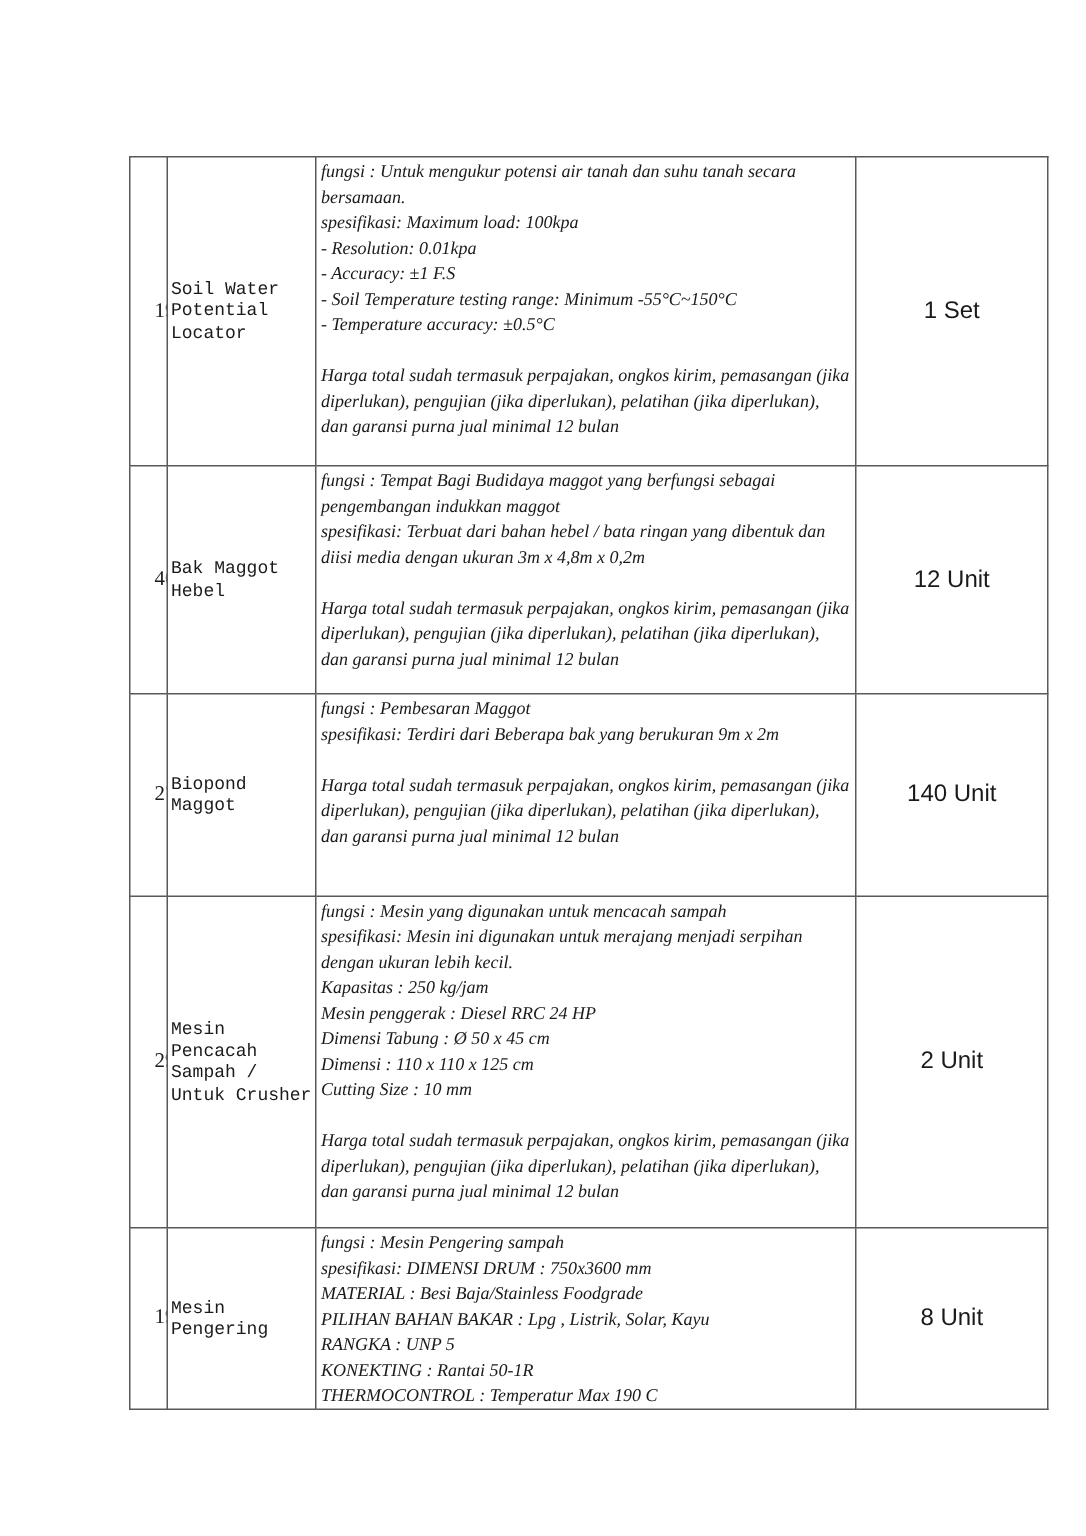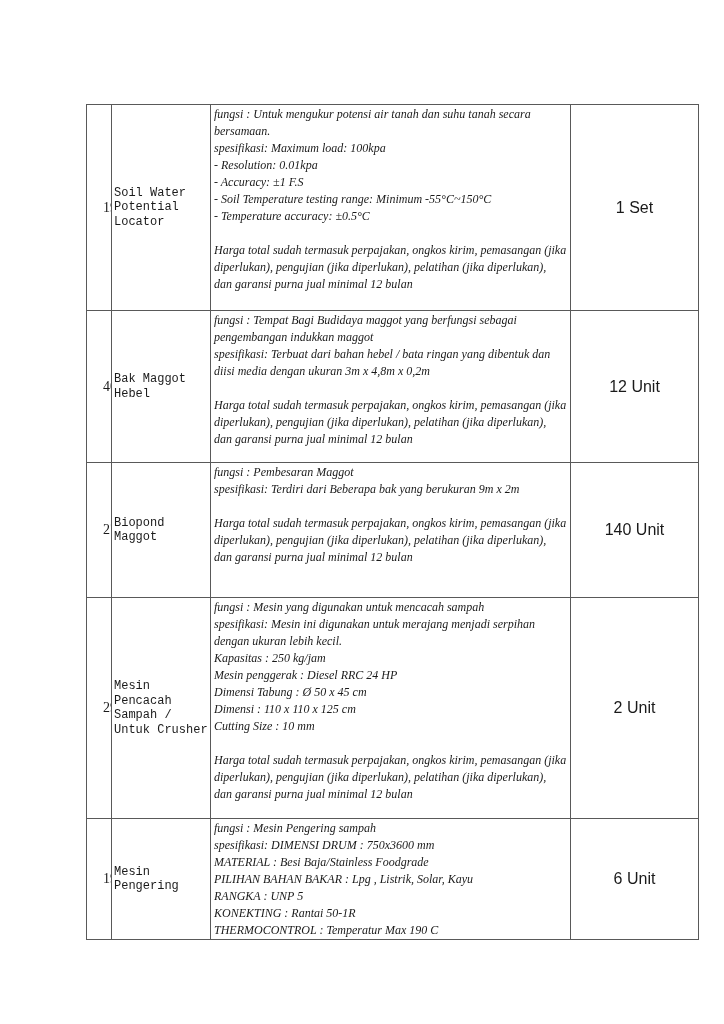--- a/index.html
+++ b/index.html
@@ -131,17 +131,17 @@
       <tr class="rh-4">
         <td class="no">19</td>
         <td class="item">Mesin Pengering</td>
         <td class="desc">fungsi : Mesin Pengering sampah
 spesifikasi: DIMENSI DRUM : 750x3600 mm
 MATERIAL : Besi Baja/Stainless Foodgrade
 PILIHAN BAHAN BAKAR : Lpg , Listrik, Solar, Kayu
 RANGKA : UNP 5
 KONEKTING : Rantai 50-1R
 THERMOCONTROL : Temperatur Max 190 C</td>
-        <td class="qty">6 Unit</td>
+        <td class="qty">8 Unit</td>
       </tr>
     </tbody>
   </table>
 </div>
 
 </body></html>

